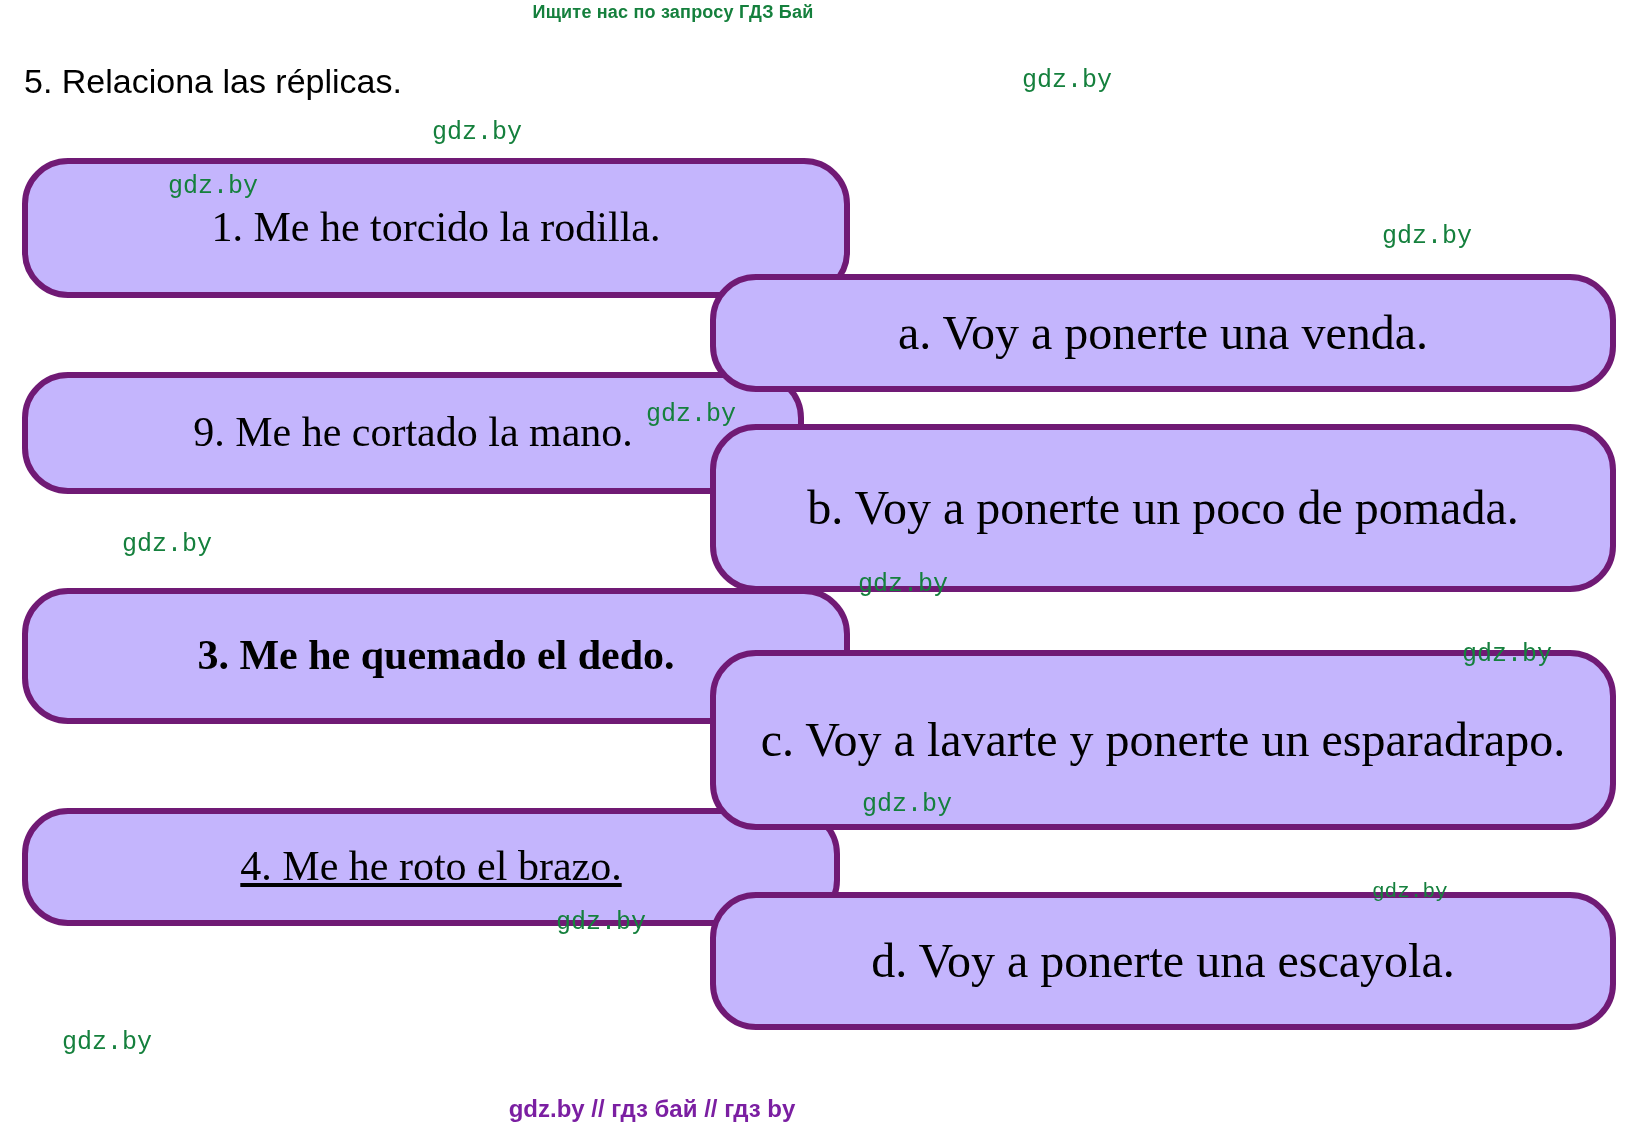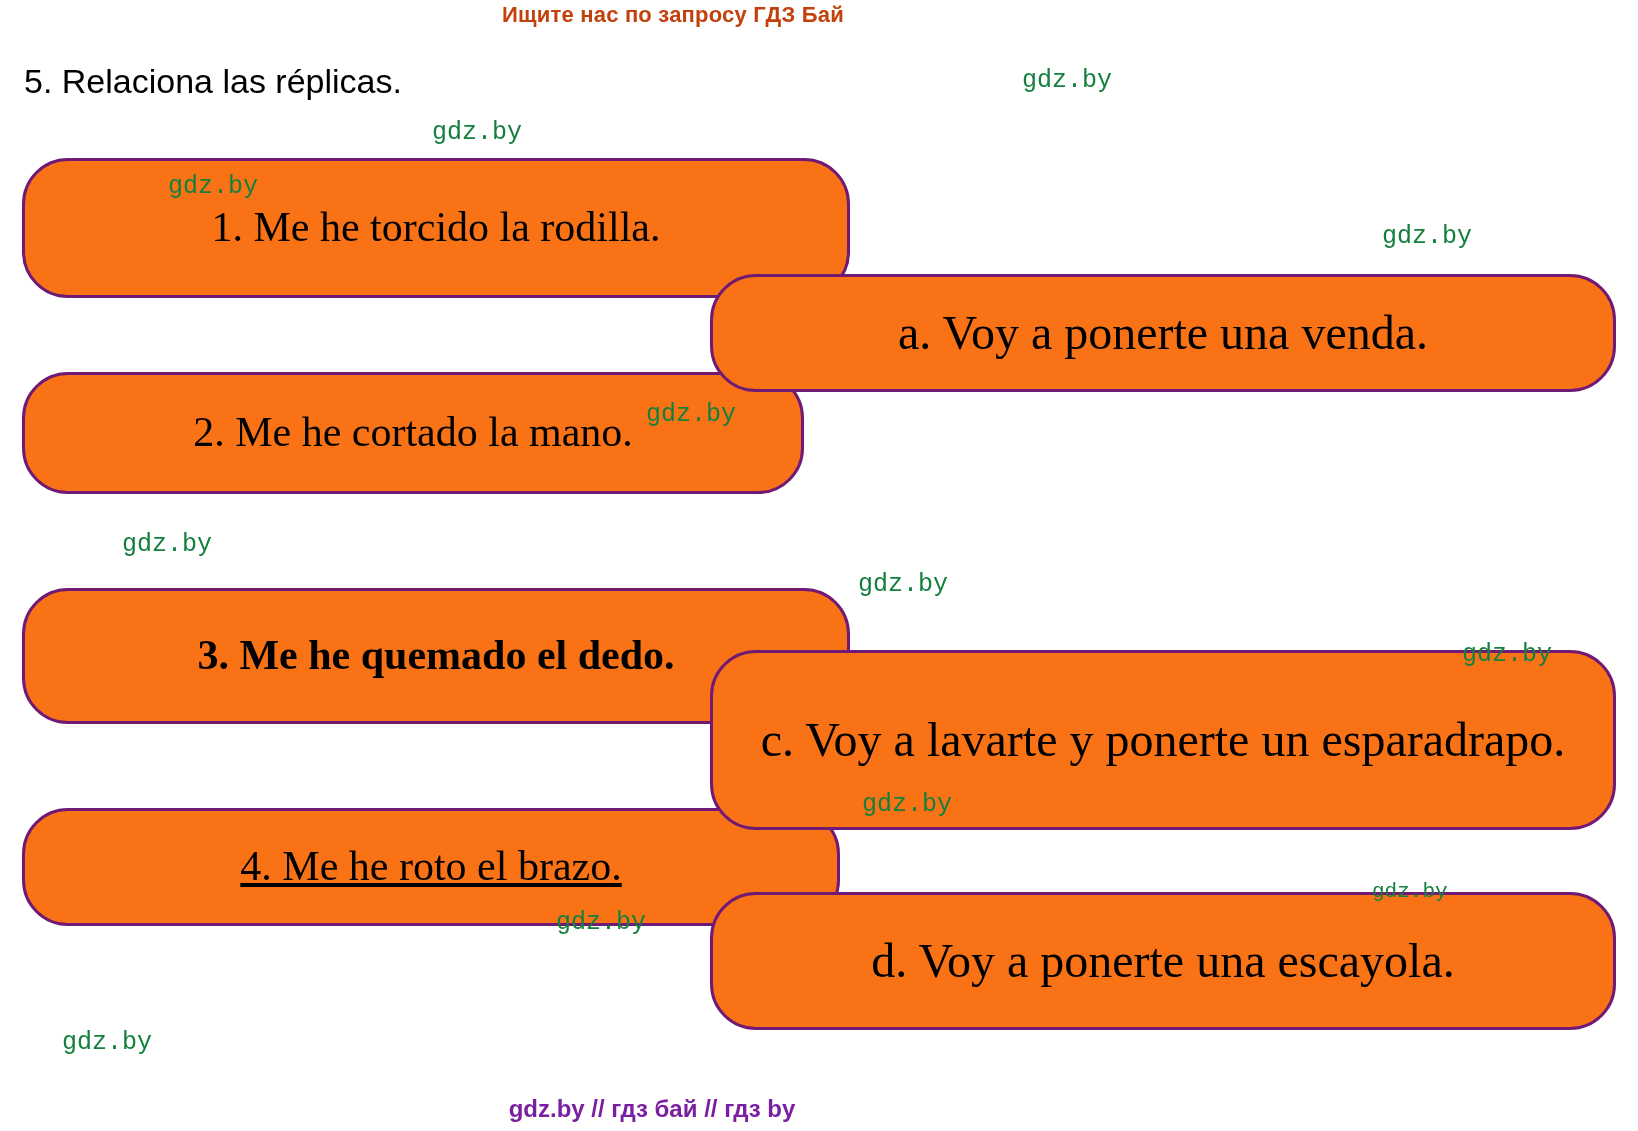--- a/index.html
+++ b/index.html
@@ -18,40 +18,40 @@
     position: relative;
     width: 1638px;
     height: 1131px;
   }
   .top-banner {
     position: absolute;
     top: 2px;
     left: 0;
     width: 1346px;
     text-align: center;
-    color: #c2410c;
-    font-size: 22px;
+    color: #15803d;
+    font-size: 18px;
     font-weight: bold;
     font-family: "Liberation Sans", sans-serif;
     letter-spacing: 0.2px;
   }
   .task-title {
     position: absolute;
     left: 24px;
     top: 62px;
     font-size: 34px;
     font-weight: normal;
     color: #000000;
     font-family: "Liberation Sans", sans-serif;
   }
   .bubble {
     position: absolute;
     box-sizing: border-box;
-    background: #f97316;
-    border: 3px solid #701a75;
+    background: #c4b5fd;
+    border: 6px solid #701a75;
     border-radius: 46px;
     display: flex;
     align-items: center;
     justify-content: center;
     text-align: center;
     color: #000000;
     font-family: "Liberation Serif", serif;
     line-height: 1.12;
   }
   .bubble-left {
@@ -94,25 +94,26 @@
 </head>
 <body>
 
 <div class="page">
 
   <div class="top-banner">Ищите нас по запросу ГДЗ Бай</div>
 
   <div class="task-title">5. Relaciona las réplicas.</div>
 
   <div class="bubble bubble-left" id="b1">1. Me he torcido la rodilla.</div>
-  <div class="bubble bubble-left" id="b2">2. Me he cortado la mano.</div>
+  <div class="bubble bubble-left" id="b2">9. Me he cortado la mano.</div>
   <div class="bubble bubble-left" id="b3">3. Me he quemado el dedo.</div>
   <div class="bubble bubble-left" id="b4">4. Me he roto el brazo.</div>
 
   <div class="bubble bubble-right" id="ba">a. Voy a ponerte una venda.</div>
+  <div class="bubble bubble-right" id="bb">b. Voy a ponerte un poco de pomada.</div>
   <div class="bubble bubble-right" id="bd">d. Voy a ponerte una escayola.</div>
   <div class="bubble bubble-right" id="bc">c. Voy a lavarte y ponerte un esparadrapo.</div>
 
   <div id="watermark-layer">
       <div class="wm" style="left: 1022px; top: 66px;">gdz.by</div>
       <div class="wm" style="left: 432px; top: 118px;">gdz.by</div>
       <div class="wm" style="left: 168px; top: 172px;">gdz.by</div>
       <div class="wm" style="left: 1382px; top: 222px;">gdz.by</div>
       <div class="wm" style="left: 646px; top: 400px;">gdz.by</div>
       <div class="wm" style="left: 122px; top: 530px;">gdz.by</div>

